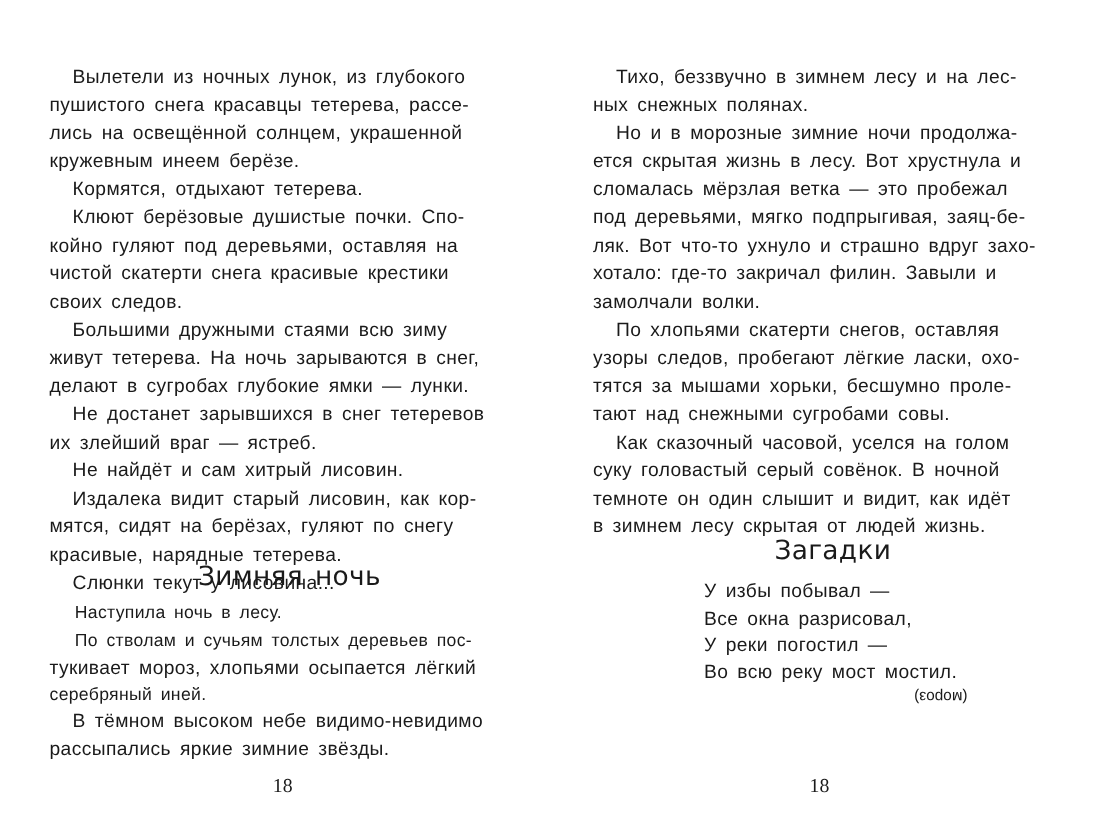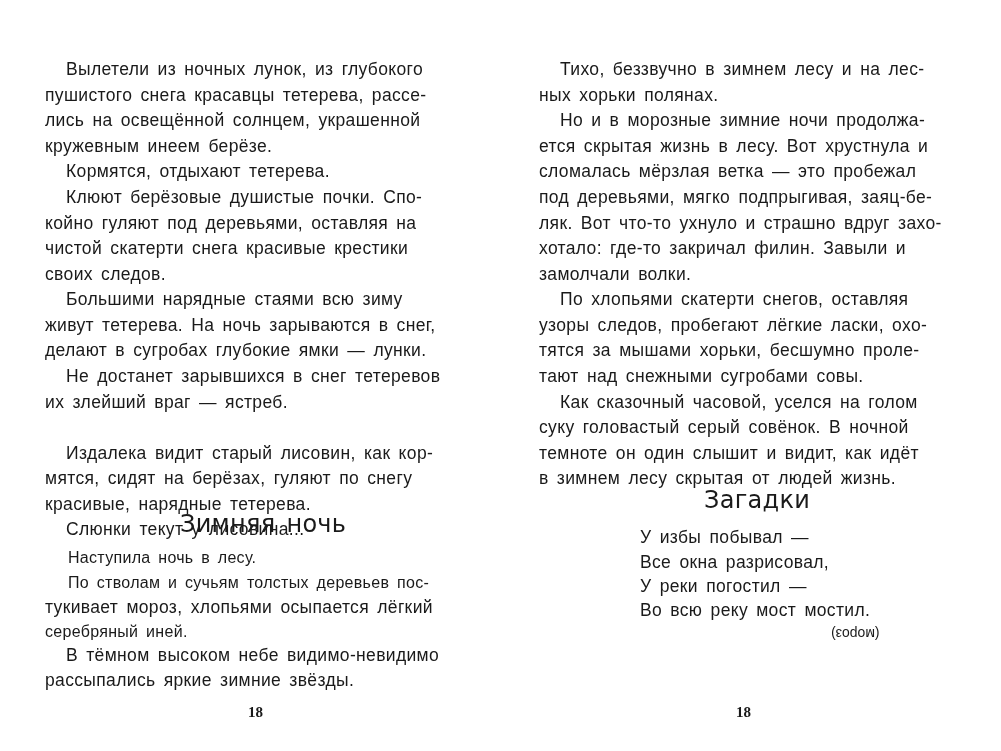--- a/index.html
+++ b/index.html
@@ -15,66 +15,67 @@
     position: absolute; white-space: nowrap;
     font-size: 17.5px; line-height: 20px; letter-spacing: 0.35px; word-spacing: 3px;
   }
   .small { font-size: 16px; letter-spacing: 0.3px; }
   .heading {
     position: absolute; white-space: nowrap;
     font-family: "DejaVu Sans", sans-serif;
     font-size: 24px; line-height: 26px; letter-spacing: 0.3px; word-spacing: 3px;
   }
   .pagenum {
-    position: absolute; font-family: "Liberation Serif", serif; font-size: 15px; font-weight: bold;
+    position: absolute; font-family: "Liberation Serif", serif; font-size: 18px;
   }
   .answer {
     position: absolute; white-space: nowrap; font-size: 14px;
     transform: rotate(180deg); transform-origin: center center;
   }
 </style>
 </head>
 <body>
 
 <div class="page page-left">
 
   <div class="line" style="left:66px;top:59px">Вылетели из ночных лунок, из глубокого</div>
   <div class="line" style="left:45px;top:85px">пушистого снега красавцы тетерева, рассе-</div>
   <div class="line" style="left:45px;top:110px">лись на освещённой солнцем, украшенной</div>
   <div class="line" style="left:45px;top:136px">кружевным инеем берёзе.</div>
   <div class="line" style="left:66px;top:161px">Кормятся, отдыхают тетерева.</div>
   <div class="line" style="left:66px;top:187px">Клюют берёзовые душистые почки. Спо-</div>
   <div class="line" style="left:45px;top:213px">койно гуляют под деревьями, оставляя на</div>
   <div class="line" style="left:45px;top:238px">чистой скатерти снега красивые крестики</div>
   <div class="line" style="left:45px;top:264px">своих следов.</div>
-  <div class="line" style="left:66px;top:289px">Большими нарядные стаями всю зиму</div>
+  <div class="line" style="left:66px;top:289px">Большими дружными стаями всю зиму</div>
   <div class="line" style="left:45px;top:315px">живут тетерева. На ночь зарываются в снег,</div>
   <div class="line" style="left:45px;top:340px">делают в сугробах глубокие ямки — лунки.</div>
   <div class="line" style="left:66px;top:366px">Не достанет зарывшихся в снег тетеревов</div>
   <div class="line" style="left:45px;top:392px">их злейший враг — ястреб.</div>
+  <div class="line" style="left:66px;top:417px">Не найдёт и сам хитрый лисовин.</div>
   <div class="line" style="left:66px;top:443px">Издалека видит старый лисовин, как кор-</div>
   <div class="line" style="left:45px;top:468px">мятся, сидят на берёзах, гуляют по снегу</div>
   <div class="line" style="left:45px;top:494px">красивые, нарядные тетерева.</div>
   <div class="line" style="left:66px;top:519px">Слюнки текут у лисовина...</div>
 
   <div class="heading" style="left:180px;top:511px">Зимняя ночь</div>
 
   <div class="line small" style="left:68px;top:548px">Наступила ночь в лесу.</div>
   <div class="line small" style="left:68px;top:573px">По стволам и сучьям толстых деревьев пос-</div>
   <div class="line" style="left:45px;top:597px">тукивает мороз, хлопьями осыпается лёгкий</div>
   <div class="line small" style="left:45px;top:622px">серебряный иней.</div>
   <div class="line" style="left:66px;top:645px">В тёмном высоком небе видимо-невидимо</div>
   <div class="line" style="left:45px;top:670px">рассыпались яркие зимние звёзды.</div>
 
   <div class="pagenum" style="left:248px;top:704px">18</div>
 </div>
 
 <div class="page page-right">
   <div class="line" style="left:60px;top:59px">Тихо, беззвучно в зимнем лесу и на лес-</div>
-  <div class="line" style="left:39px;top:85px">ных хорьки полянах.</div>
+  <div class="line" style="left:39px;top:85px">ных снежных полянах.</div>
   <div class="line" style="left:60px;top:110px">Но и в морозные зимние ночи продолжа-</div>
   <div class="line" style="left:39px;top:136px">ется скрытая жизнь в лесу. Вот хрустнула и</div>
   <div class="line" style="left:39px;top:161px">сломалась мёрзлая ветка — это пробежал</div>
   <div class="line" style="left:39px;top:187px">под деревьями, мягко подпрыгивая, заяц-бе-</div>
   <div class="line" style="left:39px;top:213px">ляк. Вот что-то ухнуло и страшно вдруг захо-</div>
   <div class="line" style="left:39px;top:238px">хотало: где-то закричал филин. Завыли и</div>
   <div class="line" style="left:39px;top:264px">замолчали волки.</div>
   <div class="line" style="left:60px;top:289px">По хлопьями скатерти снегов, оставляя</div>
   <div class="line" style="left:39px;top:315px">узоры следов, пробегают лёгкие ласки, охо-</div>
   <div class="line" style="left:39px;top:340px">тятся за мышами хорьки, бесшумно проле-</div>

